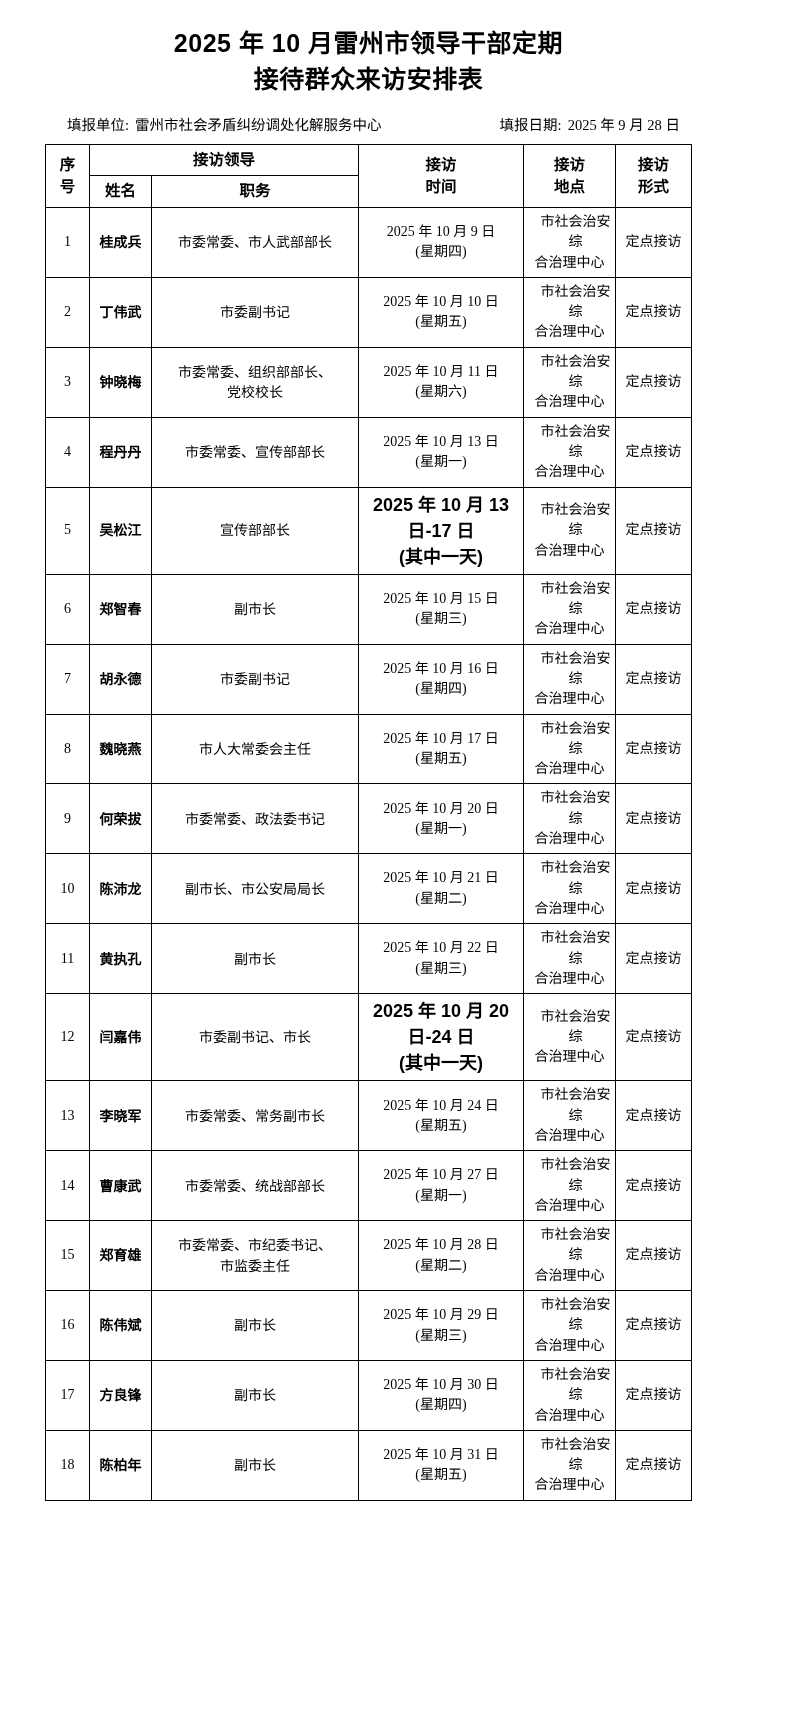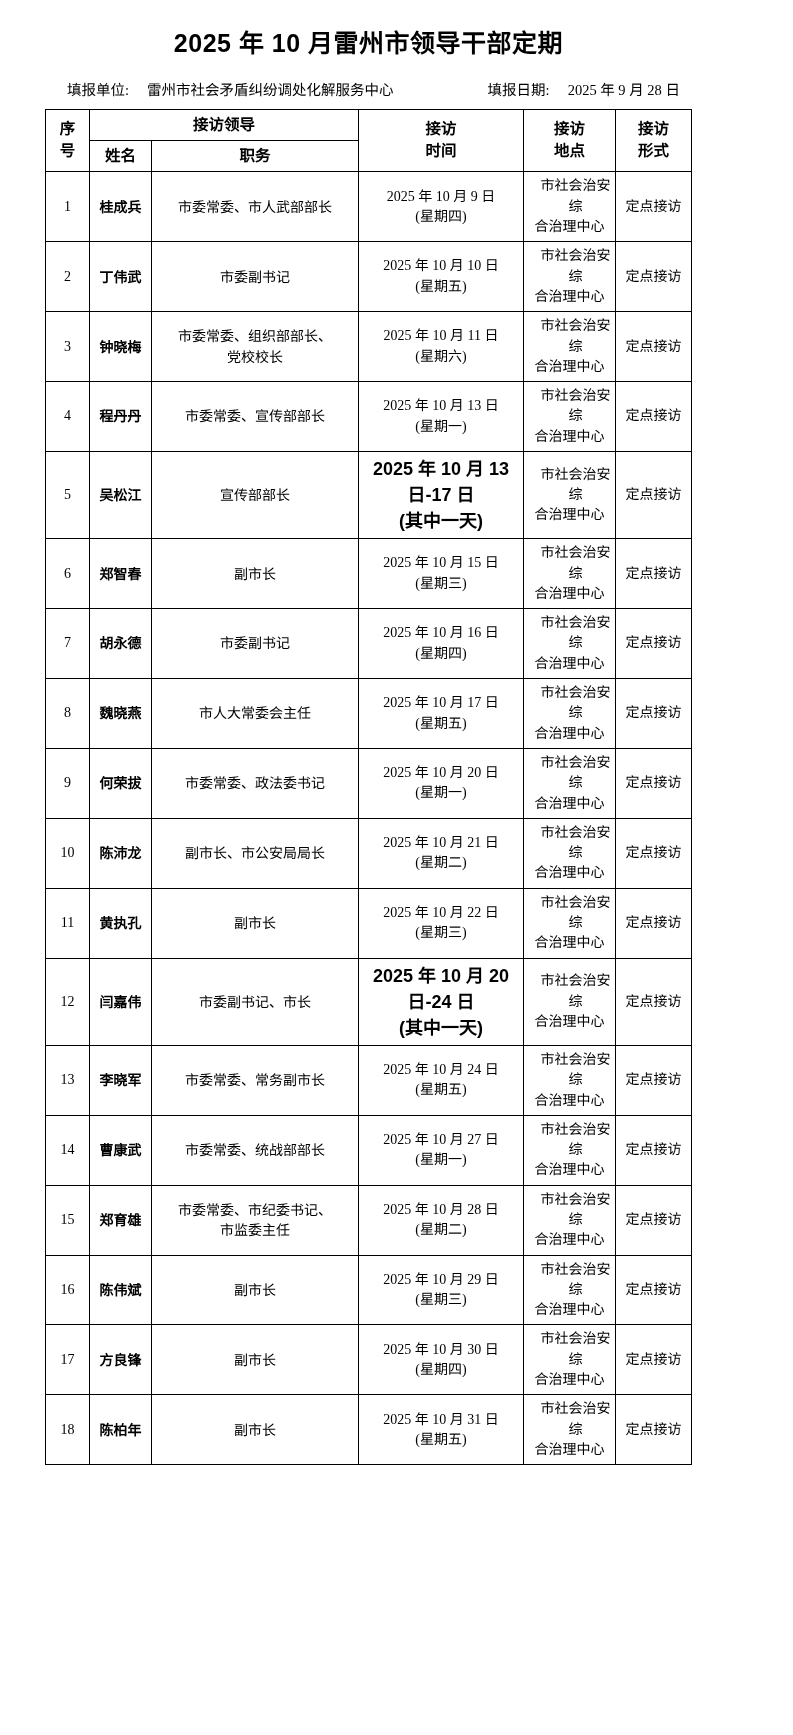--- a/index.html
+++ b/index.html
@@ -36,21 +36,21 @@
     align-items: flex-end;
     font-size: 14.5px;
     margin: 16px 0 10px 0;
     padding: 0 12px 0 22px;
   }
   .meta-label {
     white-space: nowrap;
   }
   .meta-value {
     white-space: nowrap;
-    margin-left: 18px;
+    margin-left: 6px;
   }
   .meta-spacer {
     flex: 1 1 auto;
   }
   table.sched {
     border-collapse: collapse;
     width: 100%;
     table-layout: fixed;
   }
   table.sched th,
@@ -117,20 +117,21 @@
   .post-l1 { display: block; }
   .post-l2 { display: block; }
 </style>
 </head>
 <body>
 
 <div class="page">
 
   <div class="doc-title">
     <span class="line">2025 年 10 月雷州市领导干部定期</span>
+    <span class="line">接待群众来访安排表</span>
   </div>
 
   <div class="meta-row">
     <span class="meta-label">填报单位:</span>
     <span class="meta-value">雷州市社会矛盾纠纷调处化解服务中心</span>
     <span class="meta-spacer"></span>
     <span class="meta-label">填报日期:</span>
     <span class="meta-value">2025 年 9 月 28 日</span>
   </div>
 

